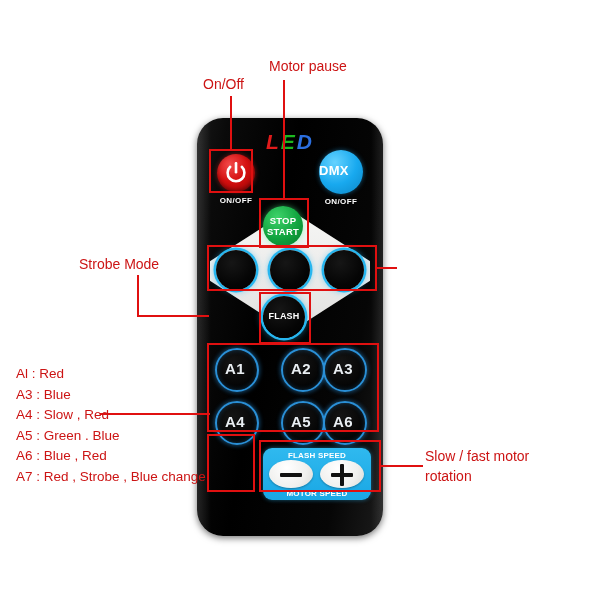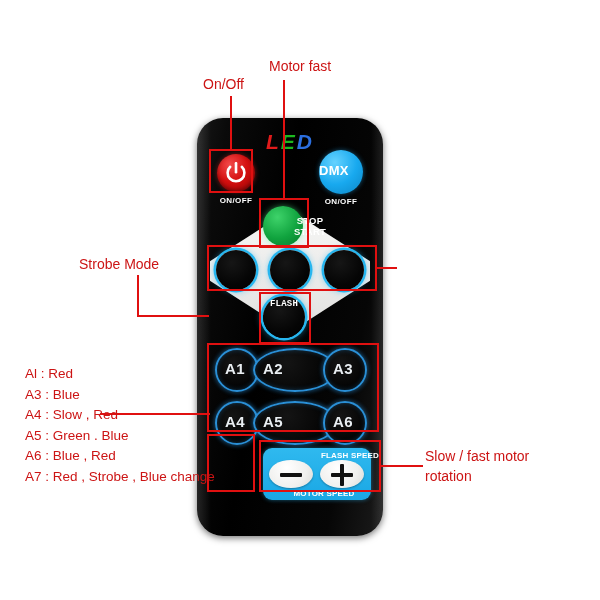--- a/index.html
+++ b/index.html
@@ -50,73 +50,73 @@
            background:#f2f2f0;
            clip-path:polygon(50% 0%,100% 42%,100% 58%,50% 100%,0% 58%,0% 42%);}
   .diamond-shade{position:absolute;left:0;top:0;width:100%;height:100%;
            background:linear-gradient(180deg,rgba(255,255,255,.35),rgba(150,150,150,.18));}
 
   
   .stop{position:absolute;left:66px;top:88px;width:40px;height:40px;border-radius:50%;
         background:radial-gradient(circle at 36% 28%,#3ed36a 0%,#10a33e 55%,#067a2a 100%);
         box-shadow:0 0 6px rgba(90,255,150,.5);}
   .stop b{position:absolute;left:0;width:40px;text-align:center;color:#fff;
-          font-size:9.5px;font-weight:bold;letter-spacing:.2px;line-height:11px;padding-left:27px;}
+          font-size:9.5px;font-weight:bold;letter-spacing:.2px;line-height:11px;}
   .stop .l1{top:9px;}
   .stop .l2{top:20px;}
 
   
   .sbtn{position:absolute;width:40px;height:40px;border-radius:50%;
         background:radial-gradient(circle at 40% 32%,#161616 0%,#050505 60%,#000 100%);
         box-shadow:0 0 0 2.5px #27b6ef, 0 0 6px 2px rgba(40,180,240,.55);}
   .sb1{left:19px;top:132px;}
   .sb2{left:73px;top:132px;}
   .sb3{left:127px;top:132px;}
 
   
   .flash{position:absolute;left:66px;top:178px;width:42px;height:42px;border-radius:50%;
          background:radial-gradient(circle at 40% 32%,#161616 0%,#050505 60%,#000 100%);
          box-shadow:0 0 0 2.5px #27b6ef, 0 0 7px 2px rgba(40,180,240,.55);}
-  .flash b{position:absolute;left:0;top:3px;width:42px;text-align:center;color:#fff;
-           font-size:9px;font-weight:bold;letter-spacing:.2px;font-family:Liberation Mono, monospace;}
+  .flash b{position:absolute;left:0;top:15px;width:42px;text-align:center;color:#fff;
+           font-size:9px;font-weight:bold;letter-spacing:.2px;}
 
   
   .abtn{position:absolute;width:40px;height:40px;border-radius:50%;
         background:radial-gradient(circle at 40% 32%,#141414 0%,#060606 62%,#000 100%);
         border:2px solid #2a8fd6;
         box-shadow:0 0 4px 1px rgba(40,150,230,.45), inset 0 0 5px rgba(40,150,230,.3);}
   .abtn b{position:absolute;left:0;top:10px;width:36px;text-align:center;color:#e9eef2;
           font-size:15px;font-weight:bold;letter-spacing:.3px;}
-  .ac1{left:18px;} .ac2{left:56px;padding-left:40px;} .ac3{left:126px;}
+  .ac1{left:18px;} .ac2{left:84px;} .ac3{left:126px;}
   .ar1{top:230px;} .ar2{top:283px;} .ar3{top:336px;}
 
   
   .speed{position:absolute;left:66px;top:330px;width:108px;height:52px;border-radius:9px;
          background:linear-gradient(180deg,#2fb9ef 0%,#1aa7e4 100%);
          box-shadow:0 0 4px rgba(40,180,240,.5);}
   .speed .cap{position:absolute;left:0;width:108px;text-align:center;color:#fff;
               font-size:8px;font-weight:bold;letter-spacing:.2px;}
-  .speed .cap-top{top:3px;margin-left:33px;}
-  .speed .cap-bot{bottom:2px;padding-left:7px;}
+  .speed .cap-top{top:3px;}
+  .speed .cap-bot{bottom:2px;}
   .ovl{position:absolute;top:12px;width:44px;height:28px;border-radius:50%;
        background:radial-gradient(circle at 40% 28%,#ffffff 0%,#f0f0ee 60%,#d9d9d6 100%);
        box-shadow:0 1px 2px rgba(0,0,0,.3);}
   .ovl-m{left:6px;} .ovl-p{left:57px;}
   .ovl i{position:absolute;background:#111;display:block;}
   .mh{left:11px;top:12.5px;width:22px;height:4px;border-radius:1px;}
   .ph{left:11px;top:12.5px;width:22px;height:4px;border-radius:1px;}
   .pv{left:20px;top:3.5px;width:4px;height:22px;border-radius:1px;}
 
   
   .abox{position:absolute;border:2px solid #e01010;box-sizing:border-box;}
   .aline{position:absolute;background:#e01010;}
   .alabel{position:absolute;color:#cc1414;font-size:14px;line-height:17px;white-space:nowrap;}
 
   
-  .legend{position:absolute;left:25px;top:364px;color:#cc1414;font-size:13.5px;line-height:20.6px;}
+  .legend{position:absolute;left:16px;top:364px;color:#cc1414;font-size:13.5px;line-height:20.6px;}
   .legend div{white-space:nowrap;}
 </style>
 </head>
 <body>
 
 <div id="stage">
 
   <div class="remote">
     <div class="remote-sheen"></div>
     <div class="remote-sheen-r"></div>
@@ -208,21 +208,21 @@
   <div class="aline" style="left:137px;top:275px;width:2px;height:42px;"></div>
   <div class="aline" style="left:137px;top:315px;width:72px;height:2px;"></div>
 
   <div class="aline" style="left:375px;top:267px;width:22px;height:2px;"></div>
 
   <div class="aline" style="left:100px;top:413px;width:110px;height:2px;"></div>
 
   <div class="aline" style="left:379px;top:465px;width:44px;height:2px;"></div>
 
   <div class="alabel" style="left:203px;top:76px;">On/Off</div>
-  <div class="alabel" style="left:269px;top:58px;">Motor fast</div>
+  <div class="alabel" style="left:269px;top:58px;">Motor pause</div>
   <div class="alabel" style="left:79px;top:256px;">Strobe Mode</div>
   <div class="alabel" style="left:425px;top:448px;">Slow / fast motor</div>
   <div class="alabel" style="left:425px;top:468px;">rotation</div>
 
   <div class="legend">
     <div>Al : Red</div>
     <div>A3 : Blue</div>
     <div>A4 : Slow , Red</div>
     <div>A5 : Green . Blue</div>
     <div>A6 : Blue , Red</div>

